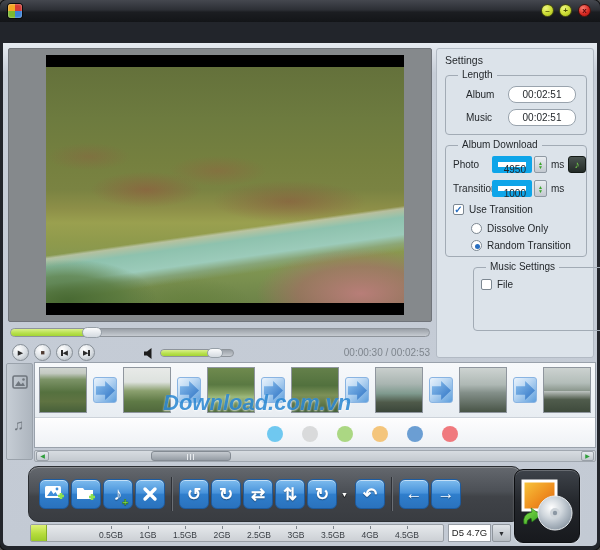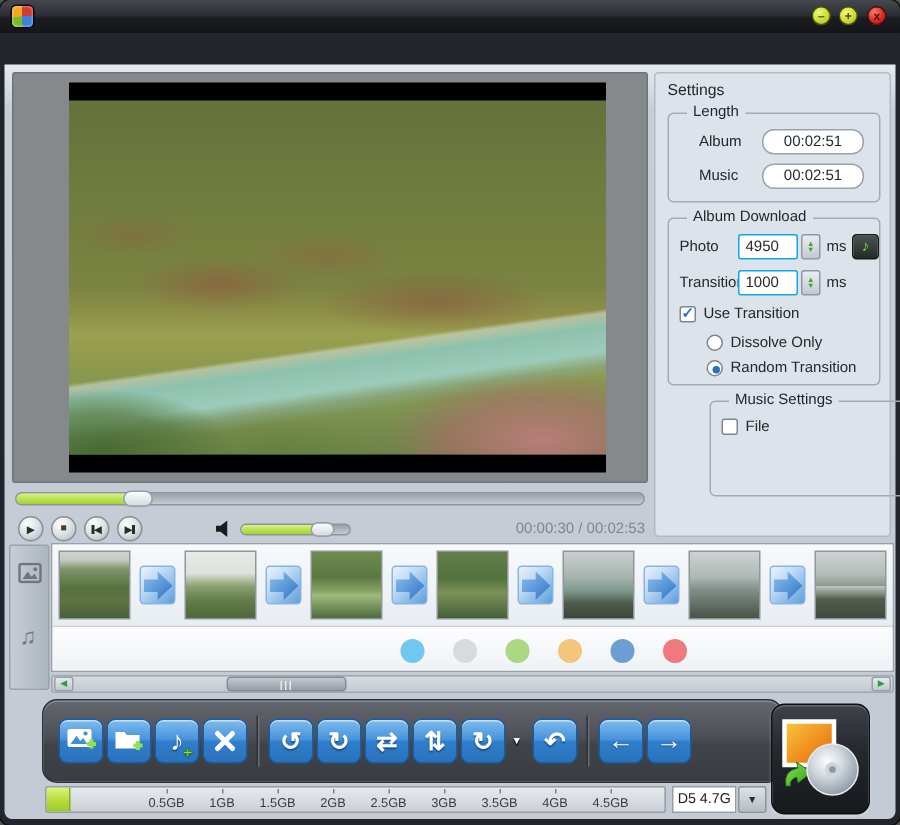--- a/index.html
+++ b/index.html
@@ -55,21 +55,21 @@
   
   .settings{position:absolute;left:433px;top:5px;width:158px;height:310px;background:#dce3ea;border:1px solid #b2bac4;border-radius:3px;font-size:10px;color:#24282c;}
   .settings-title{position:absolute;left:8px;top:5px;font-size:10.5px;}
   .group{position:absolute;left:8px;width:142px;border:1px solid #a2abb5;border-radius:4px;}
   .group .legend{position:absolute;top:-7px;left:12px;background:#dce3ea;padding:0 4px;font-size:10px;}
   .g-length{top:26px;height:60px;}
   .g-album{top:96px;height:112px;}
   .g-music{top:218px;height:64px;margin-left:28px;}
   .lbl{position:absolute;}
   .timefield{position:absolute;width:68px;height:17px;background:#fff;border:1px solid #99a3ad;border-radius:8px;text-align:center;line-height:15px;font-size:10px;}
-  .numfield{position:absolute;width:40px;height:17px;background:#fff;border:1px solid #0ea5e9;border-radius:2px;text-align:left;padding-left:4px;line-height:15px;font-size:10px;}
+  .numfield{position:absolute;width:40px;height:17px;background:#fff;border:6px solid #0ea5e9;border-radius:2px;text-align:right;padding-left:4px;line-height:15px;font-size:10px;}
   .spin{position:absolute;width:13px;height:17px;border:1px solid #8f99a3;border-radius:2px;background:linear-gradient(180deg,#e9edf1,#c3c9d0);display:flex;flex-direction:column;align-items:center;justify-content:center;}
   .spin span{font-size:5px;line-height:4px;color:#3da52f;}
   .mini-music-btn{position:absolute;left:122px;top:10px;width:18px;height:17px;background:linear-gradient(180deg,#4a5450,#232b27);border:1px solid #141a17;border-radius:3px;color:#77d84a;font-size:10px;text-align:center;line-height:15px;}
   .checkbox{position:absolute;width:11px;height:11px;background:#fff;border:1px solid #7c8791;border-radius:2px;font-size:10px;line-height:10px;text-align:center;color:#2a6fc0;font-weight:bold;}
   .radio{position:absolute;width:11px;height:11px;background:#fff;border:1px solid #7c8791;border-radius:50%;}
   .radio.on::after{content:"";position:absolute;left:2.5px;top:2.5px;width:5px;height:5px;border-radius:50%;background:#2a6fc0;}
   .manage-btn{position:absolute;left:5px;top:30px;width:80px;height:17px;background:linear-gradient(180deg,#575c63 0%,#32363c 45%,#1f2226 55%,#16181c 100%);border:1px solid #0d0f12;border-radius:6px;color:#fff;font-size:10px;text-align:center;line-height:15px;text-shadow:0 1px 1px #000;}
 
   
   .tl-leftstrip{position:absolute;left:3px;top:320px;width:27px;height:97px;background:linear-gradient(90deg,#c6cdd5 0%,#adb5be 100%);border:1px solid #9aa2ab;border-radius:2px;}
@@ -237,20 +237,21 @@
       </div>
       <div class="dotrow">
         <div class="dot" style="background: rgb(111, 200, 240);"></div>
         <div class="dot" style="background: rgb(217, 218, 219);"></div>
         <div class="dot" style="background: rgb(171, 215, 131);"></div>
         <div class="dot" style="background: rgb(244, 197, 124);"></div>
         <div class="dot" style="background: rgb(107, 158, 211);"></div>
         <div class="dot" style="background: rgb(240, 121, 126);"></div>
       </div>
     </div>
+    <div class="watermark">Download.com.vn</div>
 
     <div class="tl-scroll">
       <div class="sarrow" style="left:1px">◀</div>
       <div class="sthumb"></div>
       <div class="sarrow" style="right:1px">▶</div>
     </div>
 
     <div class="toolbar">
       <div class="tbtn" style="left:10px">
         <svg width="20" height="18" viewBox="0 0 20 18">

